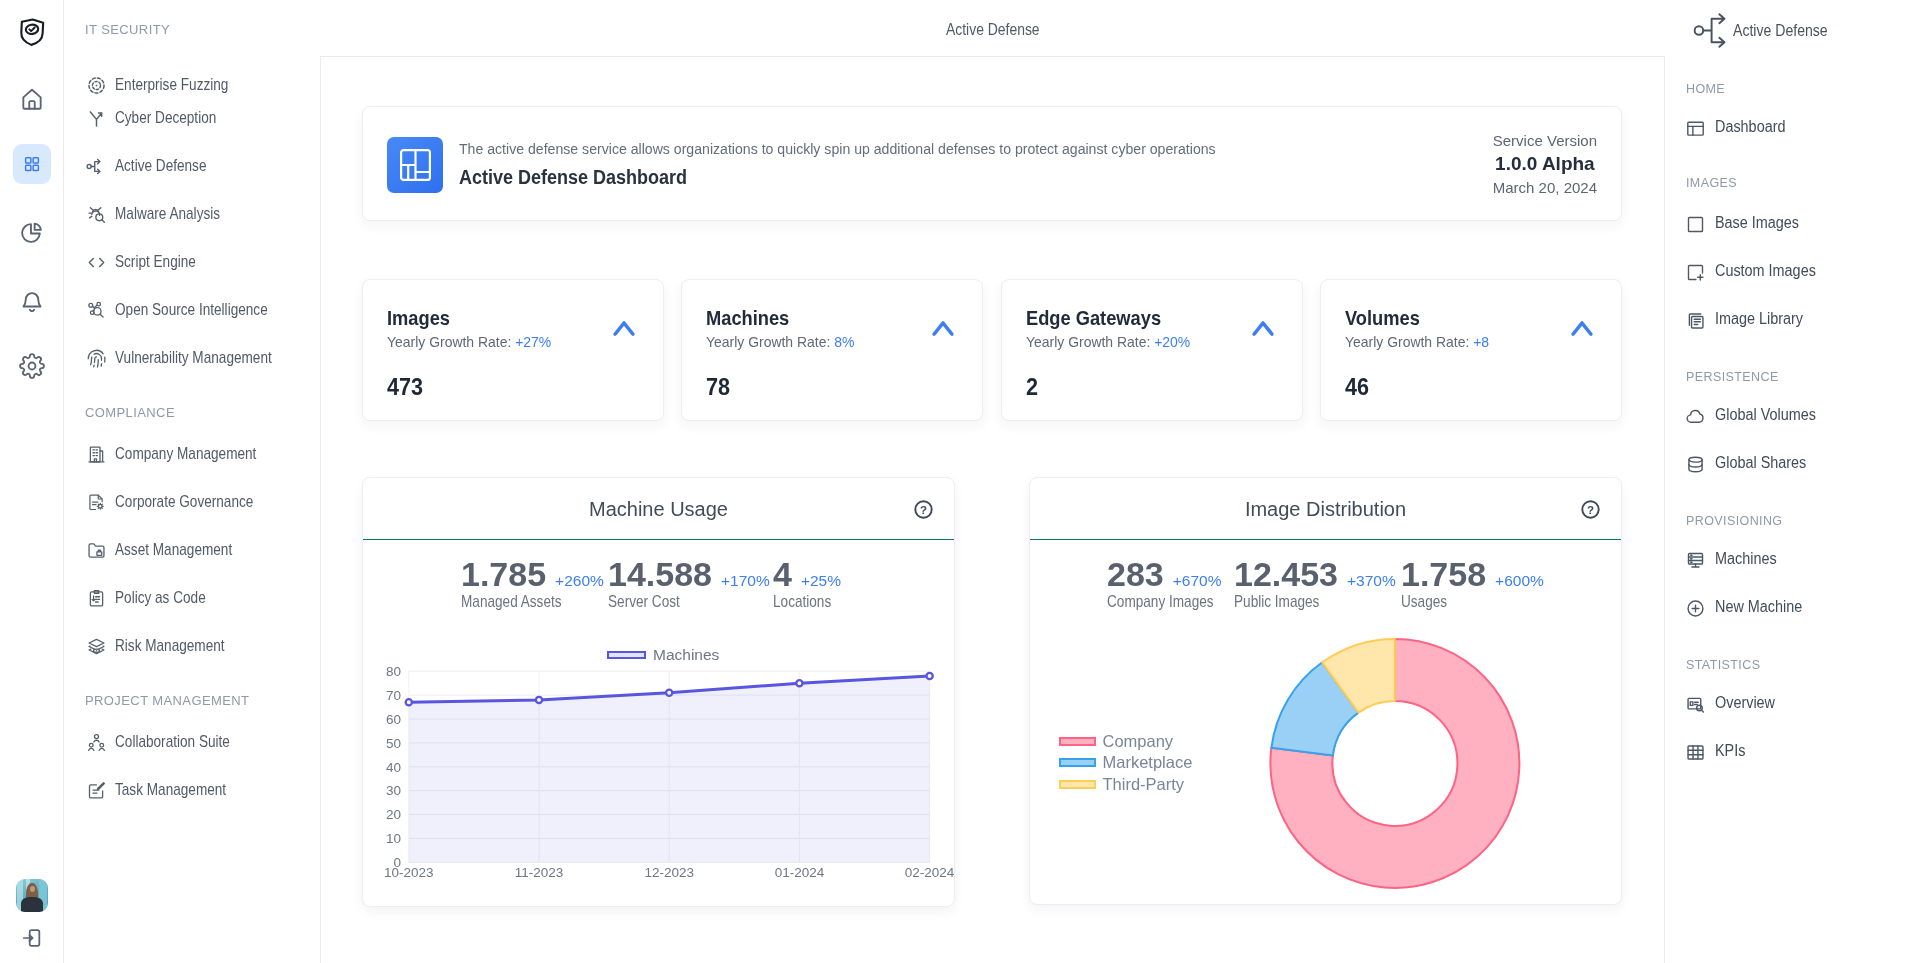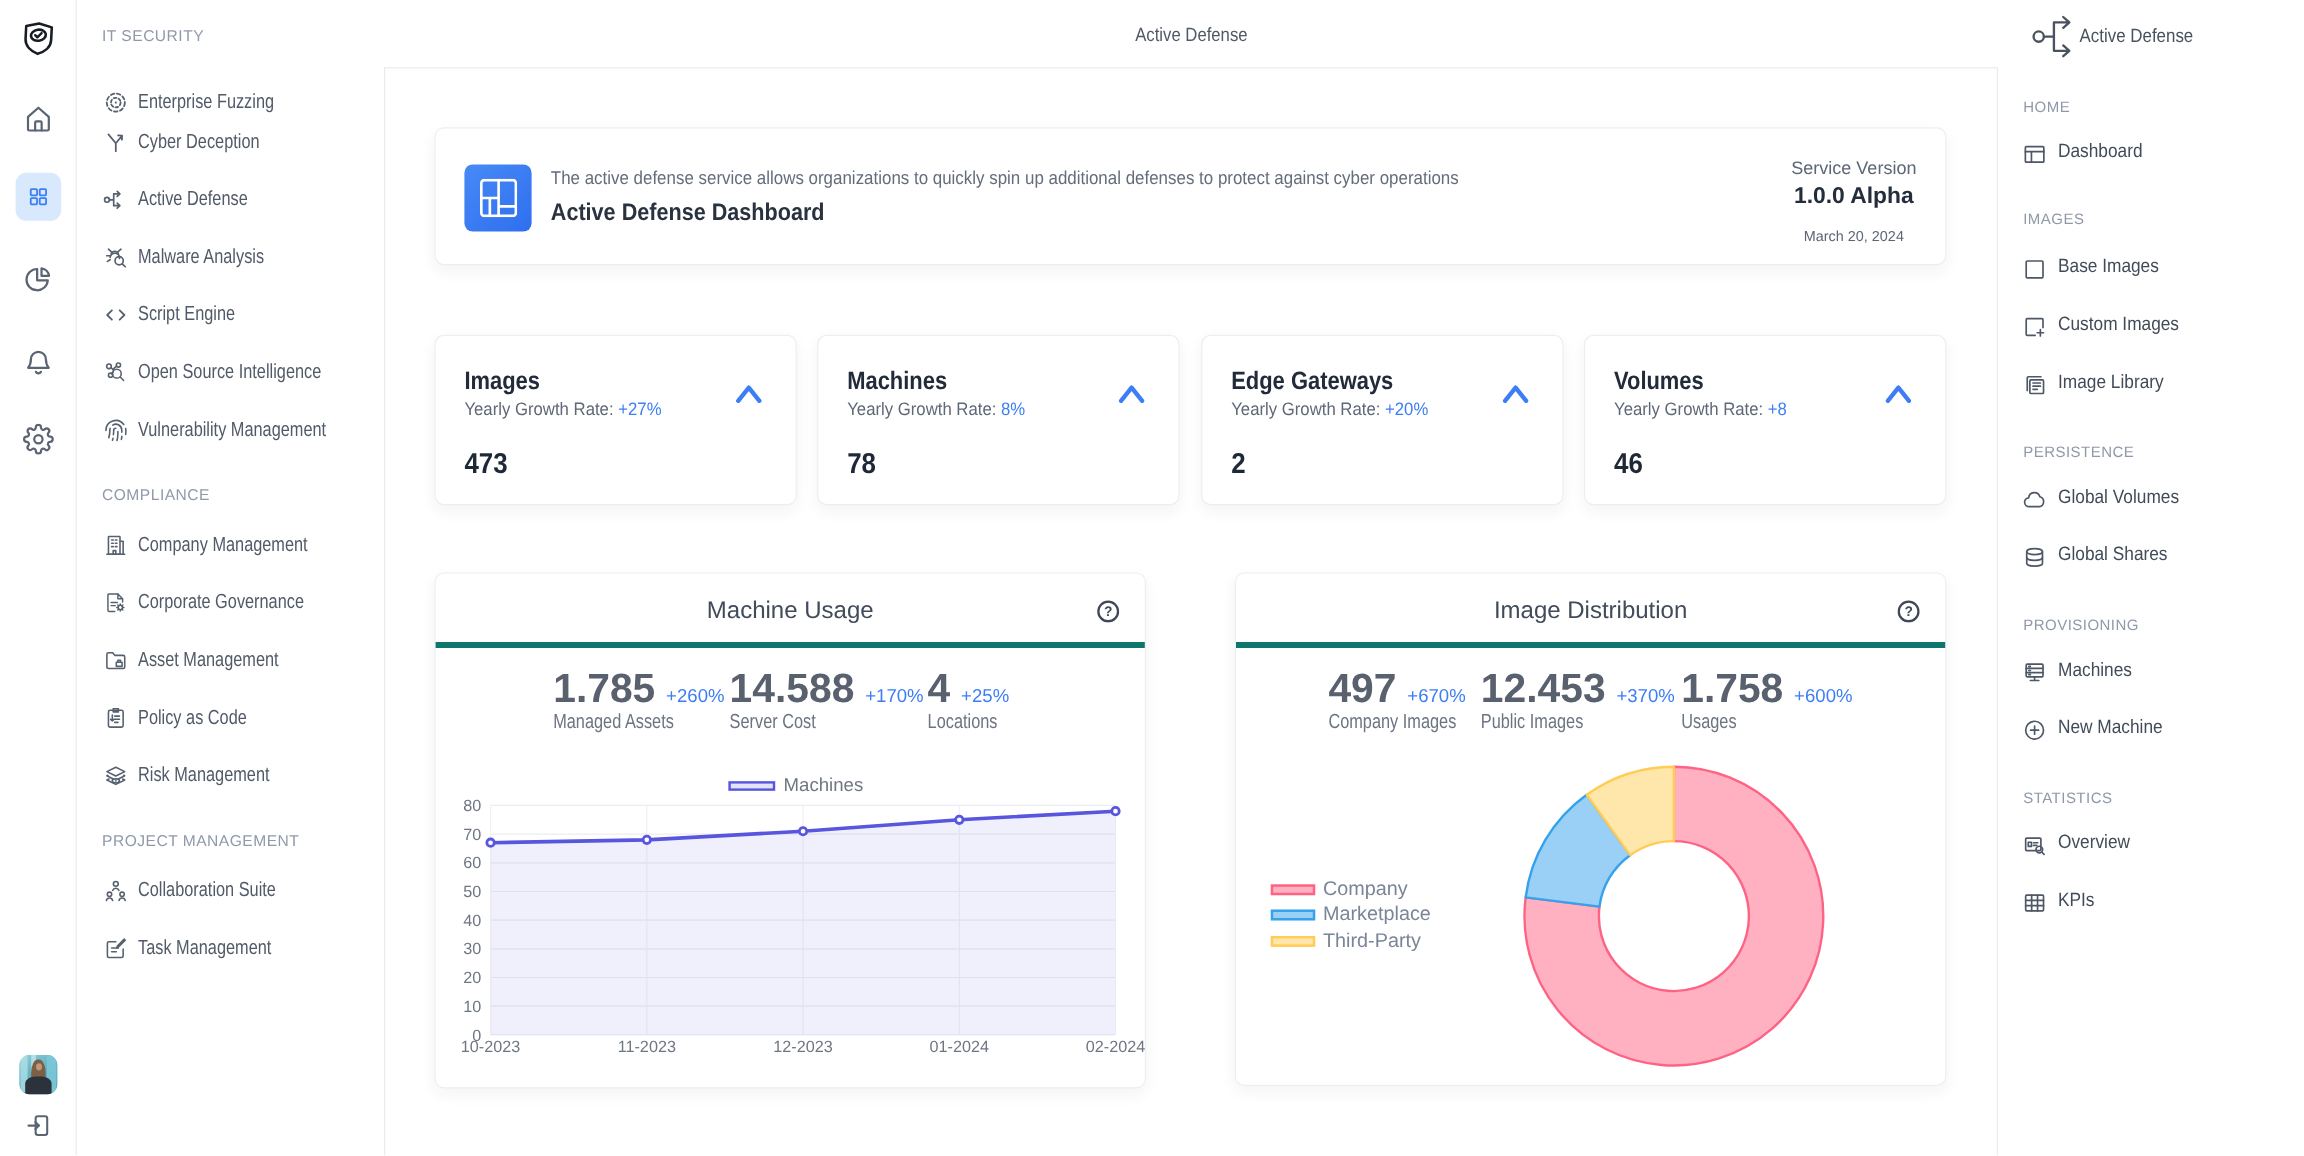--- a/index.html
+++ b/index.html
@@ -26,34 +26,34 @@
 .card { position:absolute; background:#fff; border:1px solid #ECEEF2; border-radius:8px; box-shadow:0 5px 12px rgba(30,40,70,0.05); }
 
 
 #banner { left:362px; top:106px; width:1260px; height:115px; }
 #bicon { position:absolute; left:24px; top:30px; width:56px; height:56px; border-radius:7px; background:linear-gradient(140deg,#478AF6,#2F6FEF); }
 #bdesc { position:absolute; left:96px; top:33px; font-size:15.5px; color:#636D7B; transform:scaleX(0.91); transform-origin:0 50%; }
 #btitle { position:absolute; left:96px; top:59px; font-size:20px; font-weight:bold; color:#29323F; transform:scaleX(0.9); transform-origin:0 50%; }
 #bver { position:absolute; right:24px; top:25px; text-align:center; }
 #bver .l1 { font-size:15px; color:#5D6674; }
 #bver .l2 { font-size:19px; font-weight:bold; color:#242D3B; margin-top:4px; }
-#bver .l3 { font-size:12px; color:#5D6674; margin-top:15px; }
+#bver .l3 { font-size:15px; color:#5D6674; margin-top:4px; }
 
 
 .scard { top:279px; width:302px; height:142px; }
 .scard .t { position:absolute; left:24px; top:26px; font-size:21px; font-weight:bold; color:#222B3A; transform:scaleX(0.87); transform-origin:0 50%; }
 .scard .g { position:absolute; left:24px; top:53px; font-size:15px; color:#5F6876; transform:scaleX(0.93); transform-origin:0 50%; white-space:nowrap; }
 .scard .g b { color:#3D7EF6; font-weight:normal; }
 .scard .n { position:absolute; left:24px; top:93px; font-size:24px; font-weight:bold; color:#1F2836; transform:scaleX(0.9); transform-origin:0 50%; }
 .scard svg.chev { position:absolute; right:28px; top:40px; color:#3D7EF6; }
 
 
 #chart1 { left:362px; top:477px; width:593px; height:430px; }
 #chart2 { left:1029px; top:477px; width:593px; height:428px; }
-.chead { position:absolute; left:0; right:0; top:0; height:62px; border-bottom:5px solid #0f766e; }
+.chead { position:absolute; left:0; right:0; top:0; height:62px; border-bottom:1px solid #0f766e; }
 .chead .ct { position:absolute; width:100%; top:20px; text-align:center; font-size:20px; color:#414B5A; }
 .chead svg { position:absolute; right:21px; top:22px; color:#3E4859; }
 .statgrp { position:absolute; white-space:nowrap; }
 .statgrp .num { font-size:34px; font-weight:bold; color:#59616F; }
 .statgrp .pct { font-size:15.5px; color:#3D7EF6; margin-left:9px; }
 .statgrp .lbl { font-size:17px; color:#6B7480; margin-top:-2px; transform:scaleX(0.8); transform-origin:0 50%; }
 
 .legrow { position:absolute; display:flex; align-items:center; gap:7px; }
 .legbox { width:36.5px; height:8.5px; border:2px solid; }
 .legrow span { font-size:16.5px; color:#7A8597; }
@@ -363,21 +363,21 @@
   </div>
 
   <div class="card" id="chart2">
     <div class="chead">
       <div class="ct">Image Distribution</div>
       <svg width="19" height="19" viewBox="0 0 19 19" fill="none">
           <circle cx="9.5" cy="9.5" r="8.2" stroke="currentColor" stroke-width="1.9"></circle>
           <text x="9.5" y="13.6" font-size="11.5" font-weight="bold" fill="currentColor" text-anchor="middle" font-family="Liberation Sans">?</text>
         </svg>
     </div>
-    <div class="statgrp" style="left:77px;top:77px"><span class="num">497</span><span class="pct">+670%</span><div class="lbl">Company Images</div></div>
+    <div class="statgrp" style="left:77px;top:77px"><span class="num">283</span><span class="pct">+670%</span><div class="lbl">Company Images</div></div>
     <div class="statgrp" style="left:204px;top:77px"><span class="num">12.453</span><span class="pct">+370%</span><div class="lbl">Public Images</div></div>
     <div class="statgrp" style="left:371px;top:77px"><span class="num">1.758</span><span class="pct">+600%</span><div class="lbl">Usages</div></div>
     <div class="legrow" style="left:29px;top:254px">
         <div class="legbox" style="border-color:#FF6384;background:#FFB1C2"></div>
         <span>Company</span>
       </div>
     <div class="legrow" style="left:29px;top:275px">
         <div class="legbox" style="border-color:#36A2EB;background:#9AD0F5"></div>
         <span>Marketplace</span>
       </div>

